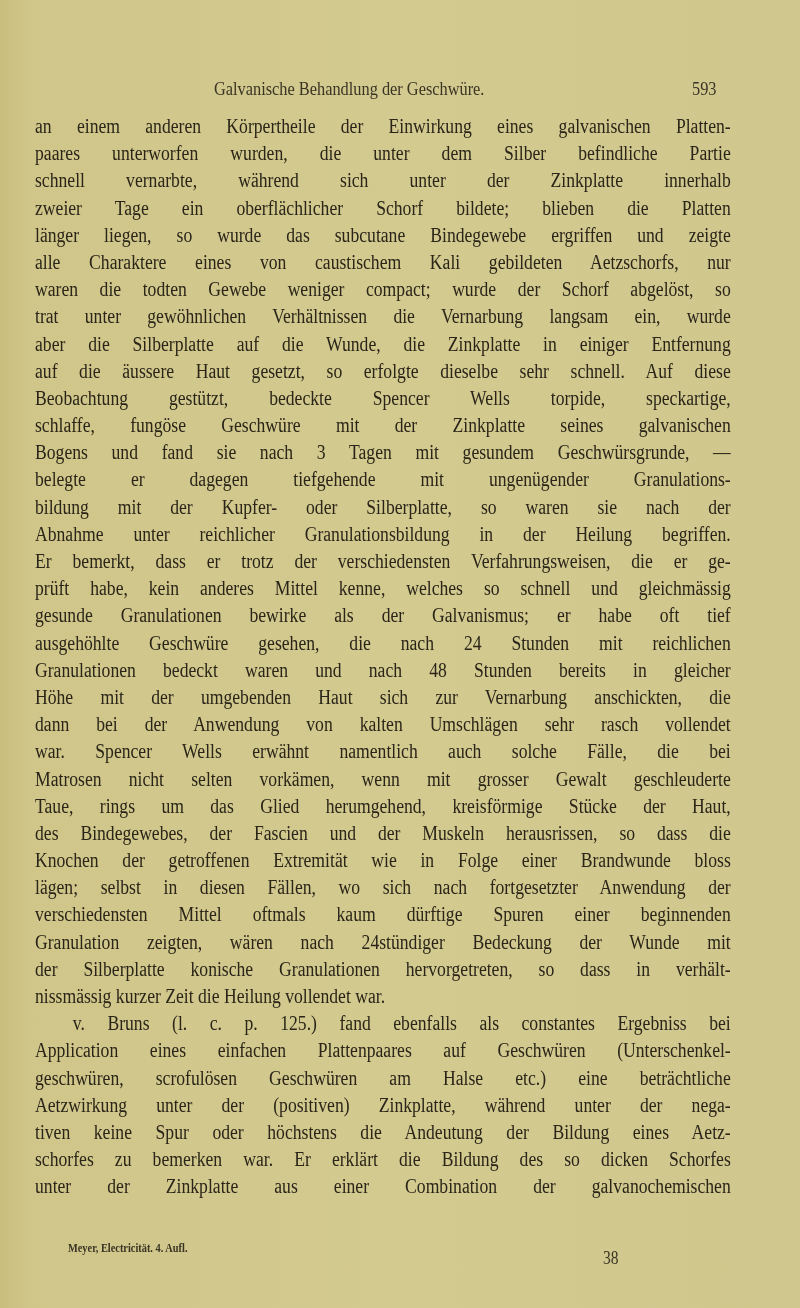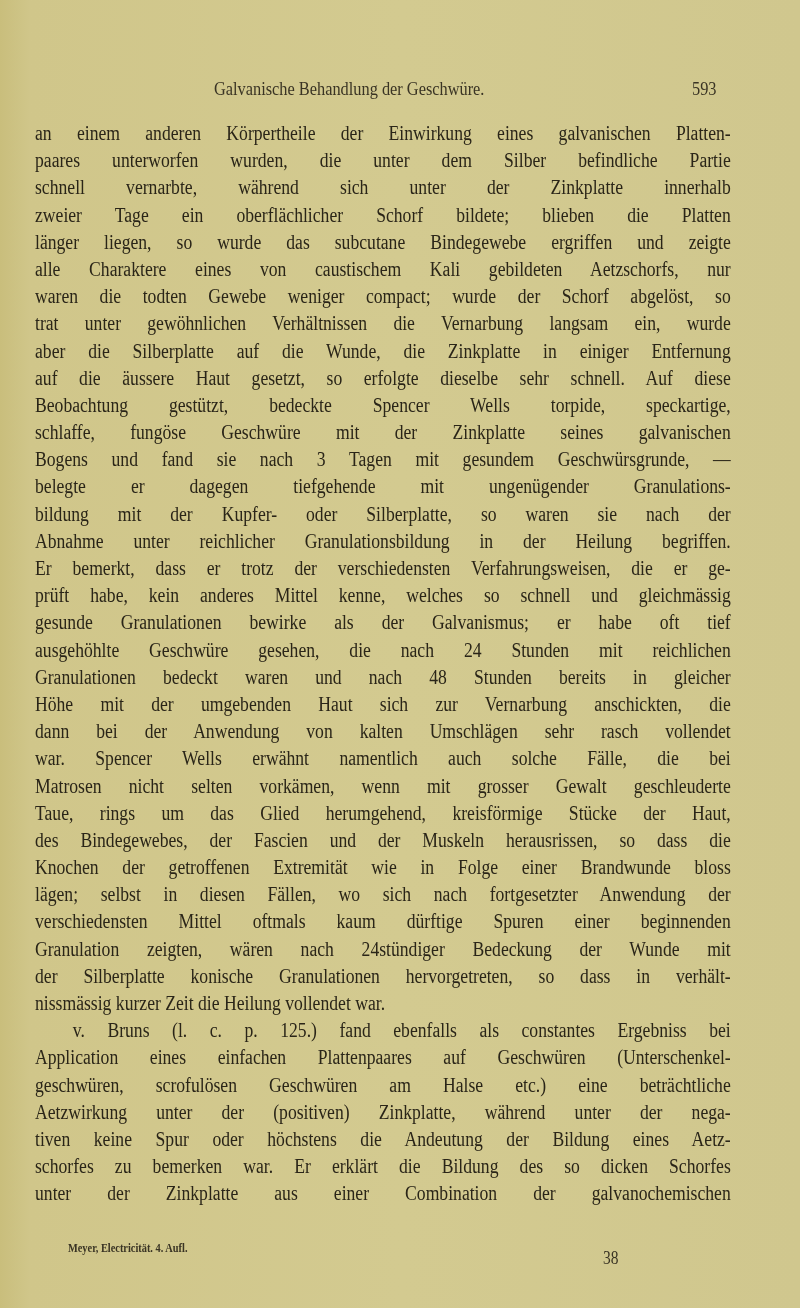--- a/index.html
+++ b/index.html
@@ -14,21 +14,21 @@
     position:absolute; top:78px; left:214px; width:331px;
     font-size:19px; white-space:nowrap;
     transform-origin:left top; transform:scaleX(0.86);
     color:#3a3424;
   }
   .page-number {
     position:absolute; top:78px; left:692px;
     font-size:19px; color:#3a3424;
     transform-origin:left top; transform:scaleX(0.86);
   }
-  .body-text { position:absolute; top:120px; left:35px; width:696px; }
+  .body-text { position:absolute; top:113px; left:35px; width:696px; }
   .line {
     height:27.2px; line-height:27.2px; font-size:20.5px;
     white-space:nowrap; overflow:visible;
     text-align:justify; text-align-last:justify;
     width:809px; transform-origin:left top; transform:scaleX(0.86);
   }
   .line.last { text-align-last:left; }
   .line.indent { text-indent:44px; }
   .footer-sig {
     position:absolute; top:1242px; left:68px;

